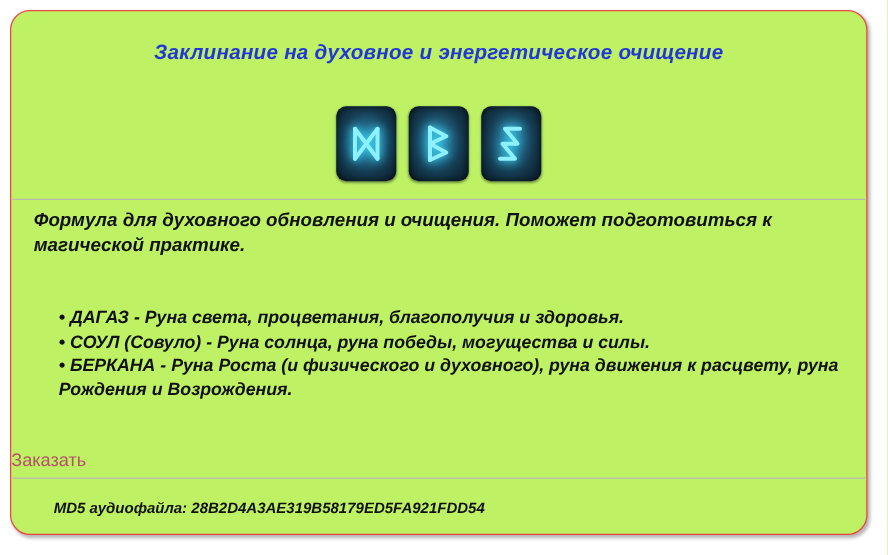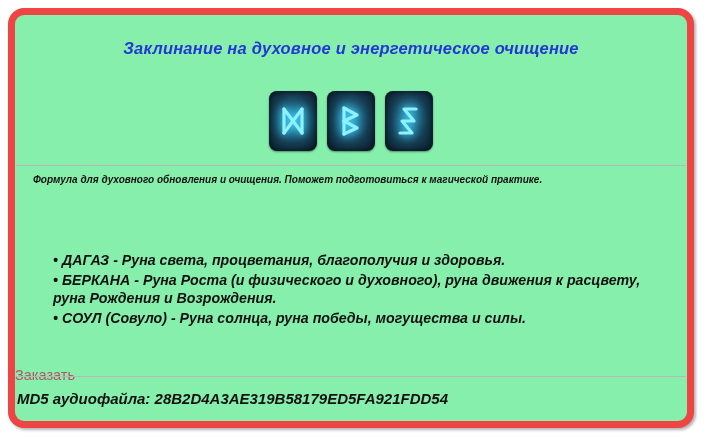--- a/index.html
+++ b/index.html
@@ -13,22 +13,22 @@
     font-family: "Liberation Sans", sans-serif;
     overflow: hidden;
   }
   .card {
     position: absolute;
     left: 8px;
     top: 8px;
     width: 686px;
     height: 420px;
     box-sizing: border-box;
-    background: #86efac;
-    border: 7px solid #ef4444;
+    background: #bef264;
+    border: 1px solid #ef4444;
     border-radius: 16px;
     box-shadow: 2px 2px 3px rgba(0,0,0,0.30);
   }
   .title {
     position: absolute;
     left: 0;
     top: 24px;
     width: 100%;
     text-align: center;
     font-size: 16.5px;
@@ -77,21 +77,21 @@
     background: #b8b8b2;
   }
   .div-top { top: 150px; }
   .div-bottom { bottom: 44px; }
 
   .body-text {
     position: absolute;
     left: 18px;
     right: 25px;
     top: 158px;
-    font-size: 10px;
+    font-size: 15px;
     font-style: italic;
     font-weight: bold;
     color: #111111;
     line-height: 1.35;
   }
   .sub-head {
     position: absolute;
     left: 18px;
     top: 212px;
     font-size: 14.2px;
@@ -119,23 +119,23 @@
     left: 0;
     top: 352px;
     width: 100%;
     font-size: 14.5px;
     color: #b4536b;
     text-decoration: none;
     cursor: pointer;
   }
   .md5 {
     position: absolute;
-    left: 2px;
+    left: 34px;
     bottom: 14px;
-    font-size: 15px;
+    font-size: 12px;
     font-style: italic;
     font-weight: bold;
     color: #111111;
   }
 </style>
 </head>
 <body>
 
 <div class="card">
 
@@ -170,22 +170,22 @@
     </div>
   </div>
 
   <div class="divider div-top"></div>
 
   <div class="body-text">Формула для духовного обновления и очищения. Поможет подготовиться к магической практике.</div>
 
 
   <div class="rune-list">
     <div>• ДАГАЗ - Руна света, процветания, благополучия и здоровья.</div>
+    <div>• СОУЛ (Совуло) - Руна солнца, руна победы, могущества и силы.</div>
     <div>• БЕРКАНА - Руна Роста (и физического и духовного), руна движения к расцвету, руна Рождения и Возрождения.</div>
-    <div>• СОУЛ (Совуло) - Руна солнца, руна победы, могущества и силы.</div>
   </div>
 
   <a class="order-link" href="#">Заказать</a>
 
   <div class="divider div-bottom"></div>
 
   <div class="md5">MD5 аудиофайла: 28B2D4A3AE319B58179ED5FA921FDD54</div>
 
 </div>
 

